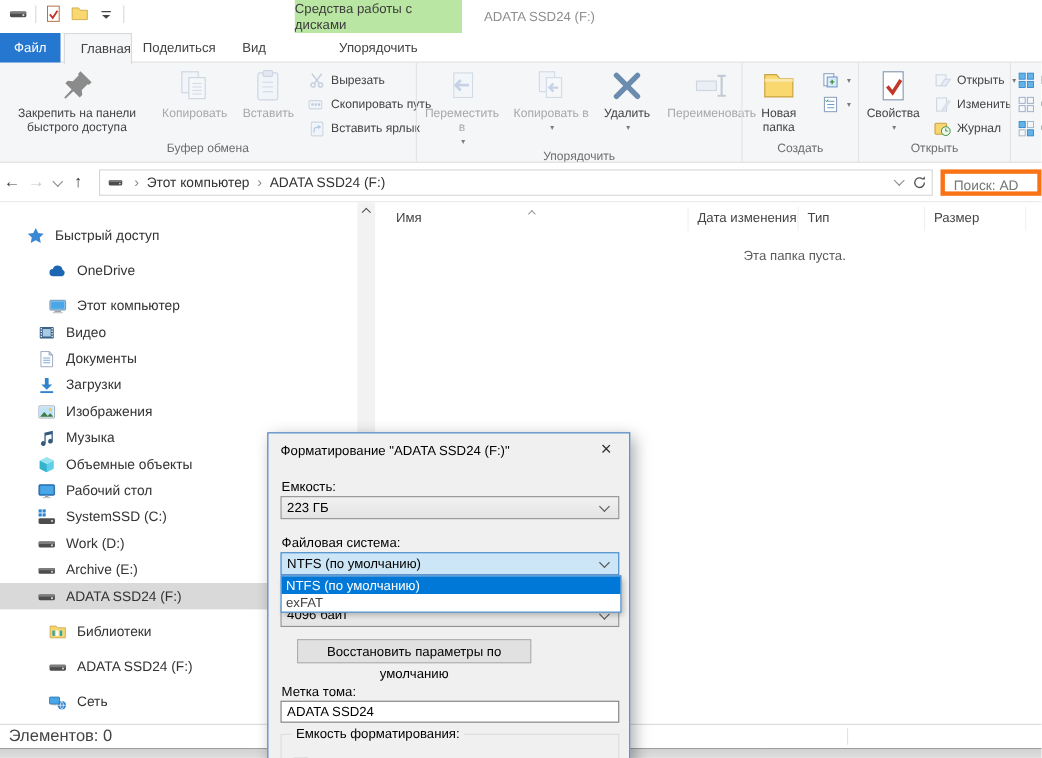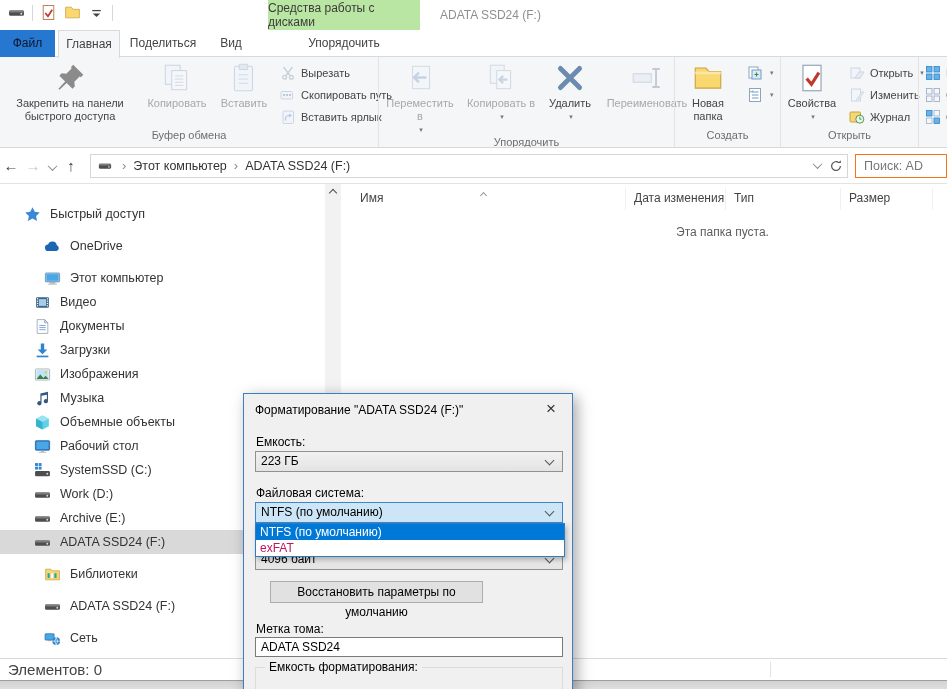--- a/index.html
+++ b/index.html
@@ -11,25 +11,25 @@
   .qat { position:absolute; left:8px; top:4px; display:flex; align-items:center; gap:7px; }
   .qicon { width:17px; height:17px; display:inline-block; }
   .qicon svg { width:100%; height:100%; }
   .qsep { width:1px; height:16px; background:#d8d8d8; }
   .tooltab-head { position:absolute; left:268px; top:0; width:152px; height:30px; background:#b9e6a2;
     display:flex; align-items:center; justify-content:center; font-size:12px; color:#3c3c3c; }
   .wtitle { position:absolute; left:440px; top:8px; font-size:12px; color:#8f8f8f; }
 
   
   .tabsrow { position:absolute; left:0; top:30px; right:0; height:27px; background:#fff; border-bottom:1px solid #d9d9d9; }
-  .tab-file { position:absolute; left:0; top:0; width:55px; height:27px; background:#2677d0; color:#0f172a;
+  .tab-file { position:absolute; left:0; top:0; width:55px; height:27px; background:#2677d0; color:#ffffff;
     font-size:12px; text-align:center; line-height:26px; }
   .tab { position:absolute; top:0; height:27px; font-size:12px; color:#444; text-align:center; line-height:26px; }
   .tab.active { background:#f5f6f7; border:1px solid #d9d9d9; border-bottom:none; height:28px; z-index:2; }
-  .tab-home { left:58px; width:62px; }
+  .tab-home { left:58px; width:62px;text-align:right; }
   .tab-share { left:125px; width:76px; }
   .tab-view { left:208px; width:46px; }
   .tab-manage { left:268px; width:152px; }
 
   
   .ribbon { position:absolute; left:0; top:57px; right:0; height:91px; background:#f5f6f7;
     border-bottom:1px solid #d9d9d9; display:flex; overflow:hidden; }
   .rgroup { display:flex; flex-direction:column; flex-shrink:0; }
   .rgroup + .rgroup { border-left:1px solid #e3e3e3; }
   .rcontent { flex:1; display:flex; align-items:flex-start; }
@@ -61,21 +61,21 @@
   .navchev { width:16px; text-align:center; }
   .crumbbox { margin-left:8px; width:758px; height:24px; border:1px solid #d6d6d6; display:flex;
     align-items:center; font-size:12.5px; color:#333; padding:0 4px 0 6px; }
   .crumbbox .dicon { width:16px; height:14px; margin-right:2px; }
   .crumbbox .dicon svg { width:100%; height:100%; }
   .crumb { display:flex; align-items:center; }
   .csep { color:#8a8a8a; padding:0 7px; font-size:13px; }
   .crumb-tools { margin-left:auto; display:flex; align-items:center; gap:8px; }
   .refresh { width:14px; height:14px; }
   .refresh svg { width:100%; height:100%; }
-  .searchbox { margin-left:7px; height:24px; flex:1; border:1px solid #f97316; font-size:12.5px;
+  .searchbox { margin-left:7px; height:24px; flex:1; border:4px solid #f97316; font-size:12.5px;
     color:#777; padding-left:8px; line-height:22px; white-space:nowrap; overflow:hidden; }
 
   
   .main { position:absolute; left:0; top:184px; right:0; height:474px; background:#fff; }
   .sidebar { position:absolute; left:0; top:0; width:325px; height:100%; overflow:hidden; padding-top:18px; }
   .sitem { height:24px; display:flex; align-items:center; font-size:12.5px; color:#333; cursor:default; }
   .sitem.depth0 { padding-left:24px; }
   .sitem.depth1 { padding-left:34px; }
   .sitem.gap { margin-top:8px;padding-left:44px; }
   .sitem.selected { background:#d9d9d9; }
@@ -104,21 +104,21 @@
   .dclose { position:absolute; right:10px; top:5px; width:22px; height:20px; text-align:center;
     font-size:17px; line-height:19px; color:#333; }
   .dlabel { position:absolute; left:12px; }
   .combo { position:absolute; left:11px; width:308px; height:21px; border:1px solid #919191;
     background:linear-gradient(#f1f1f1,#e4e4e4); line-height:19px; padding-left:5px; }
   .combo::after { content:""; position:absolute; right:9px; top:5px; width:6px; height:6px;
     border-right:1.4px solid #555; border-bottom:1.4px solid #555; transform:rotate(45deg); }
   .combo.focusblue { background:#cde6f7; border-color:#3f85c7; }
   .ddlist { position:absolute; left:11px; top:129px; width:310px; background:#fff;
     border:1px solid #2f7cc0; z-index:12; box-shadow:2px 3px 5px rgba(0,0,0,.25); }
-  .ddopt { height:16px; line-height:16px; padding-left:4px; color:#be185d; }
+  .ddopt { height:16px; line-height:16px; padding-left:4px; color:#404040; }
   .ddopt.selected { background:#0078d7; color:#fff; }
   .dbtn { position:absolute; background:#e1e1e1; border:1px solid #adadad; text-align:center; color:#000; }
   .restorebtn { left:26px; top:187px; width:213px; height:22px; line-height:20px; }
   .dinput { position:absolute; left:11px; top:243px; width:308px; height:20px; background:#fff;
     border:1px solid #7a7a7a; line-height:18px; padding-left:5px; }
   .groupbox { position:absolute; left:11px; top:273px; width:308px; height:73px; border:1px solid #dcdcdc; }
   .legend { position:absolute; left:9px; top:-8px; background:#f0f0f0; padding:0 4px; }
   .checkrow { position:absolute; left:11px; top:20px; display:flex; align-items:center; gap:7px; }
   .checkbox { width:13px; height:13px; background:#fff; border:1px solid #4a4a4a; position:relative; }
   .checkbox::after { content:""; position:absolute; left:2px; top:2.5px; width:7px; height:4px;

